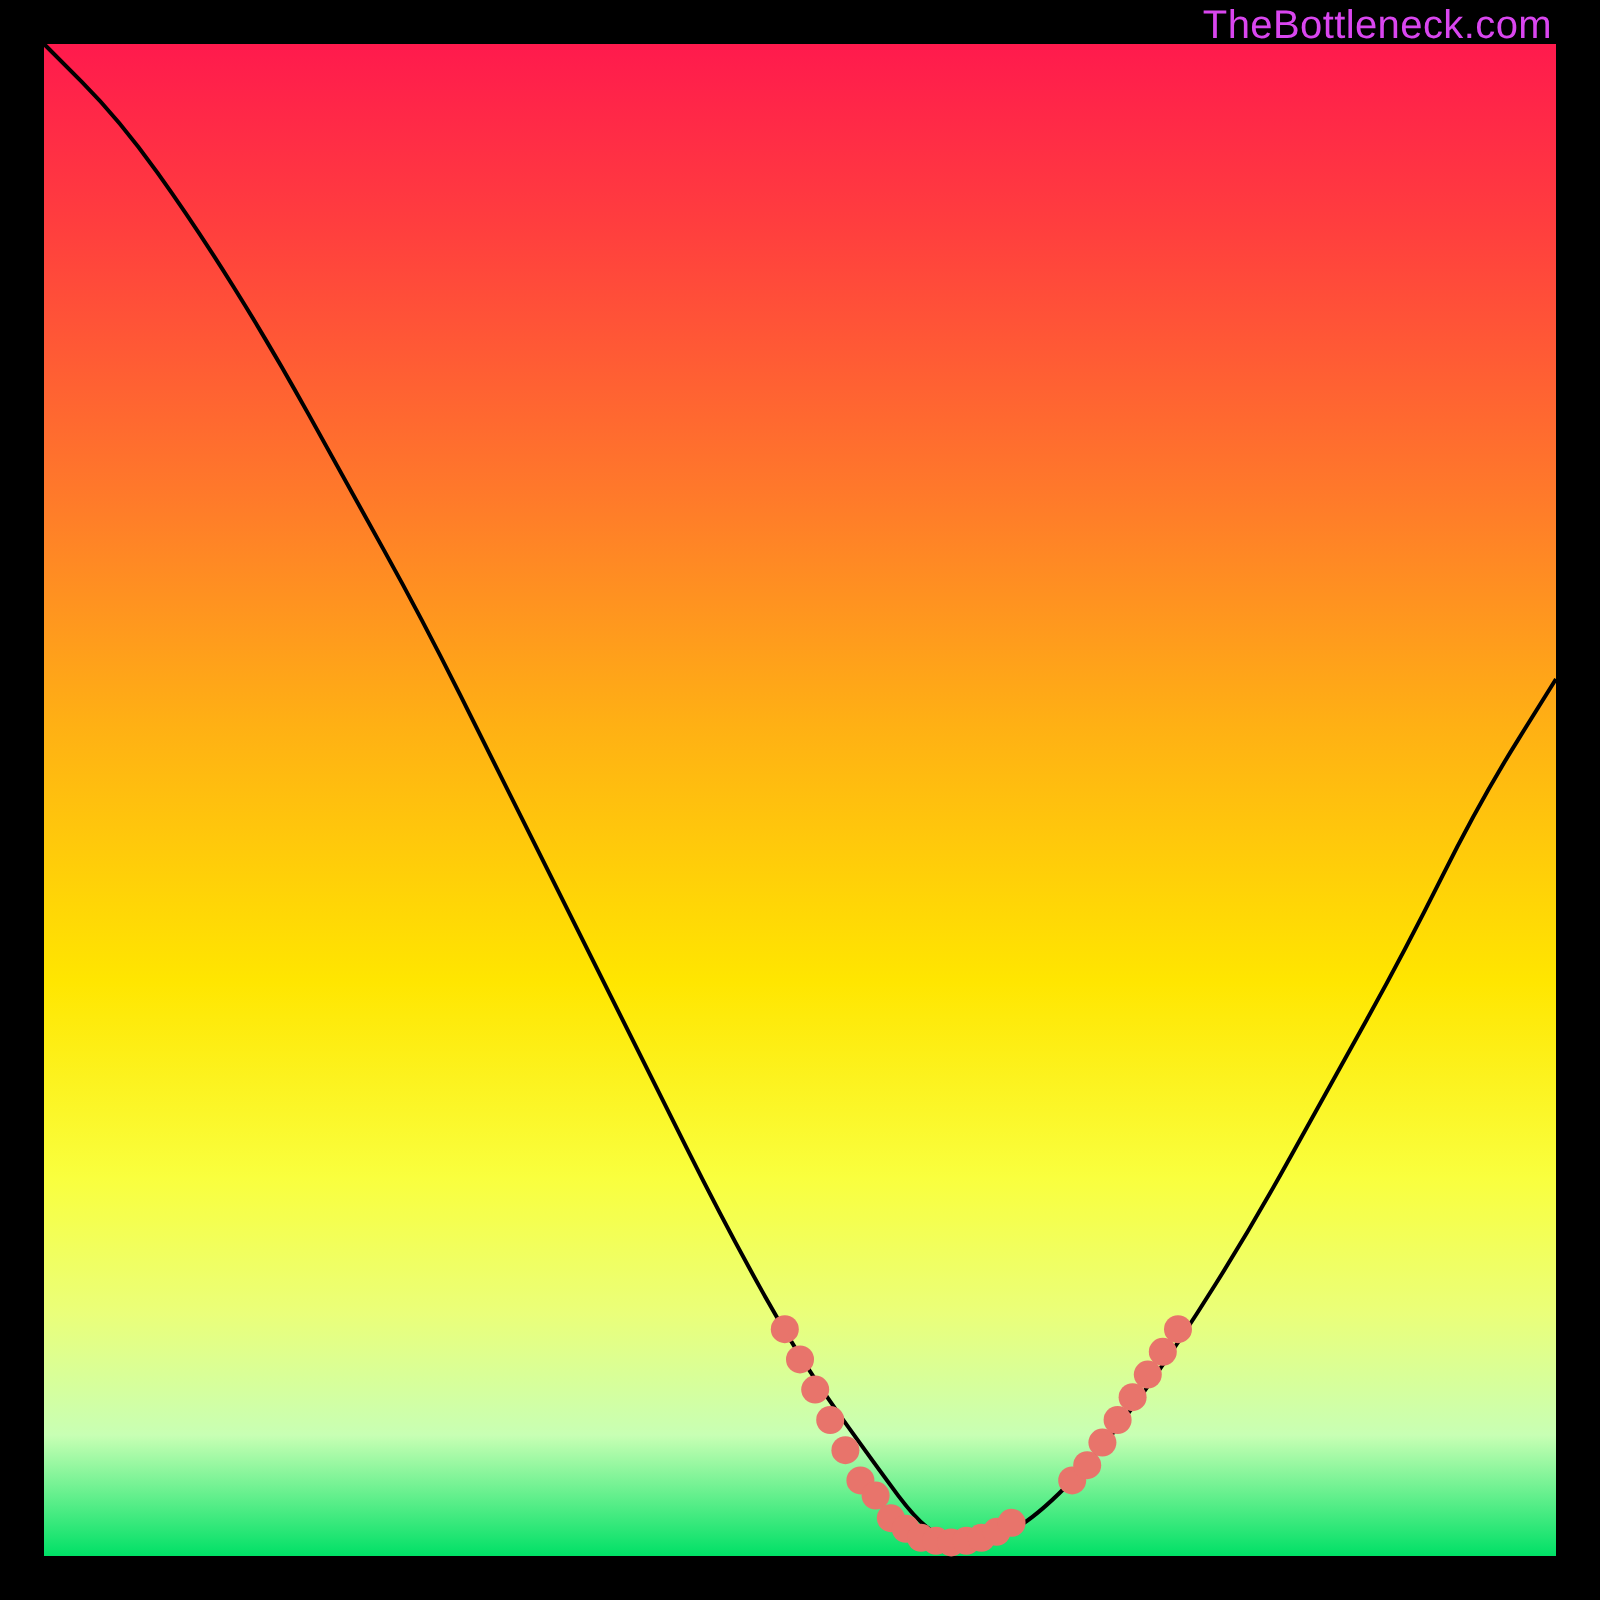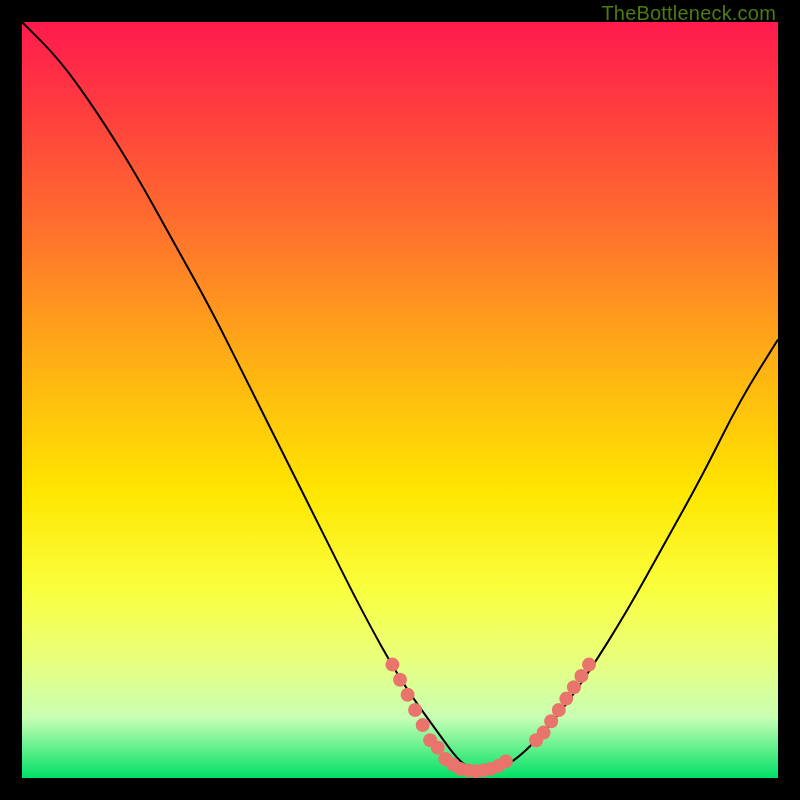--- a/index.html
+++ b/index.html
@@ -25,21 +25,21 @@
       #ffe600 62%,
       #f9ff3e 75%,
       #eaff7a 84%,
       #c8ffb4 92%,
       #00e066 100%);
   }
   .attribution {
     position: absolute;
     top: 2px;
     right: 24px;
-    color: #4d7c0f;
+    color: #d946ef;
     font-size: 20px;
     font-weight: 500;
     letter-spacing: 0.2px;
   }
   svg.curve {
     position: absolute;
     left: 0;
     top: 0;
     width: 756px;
     height: 756px;

